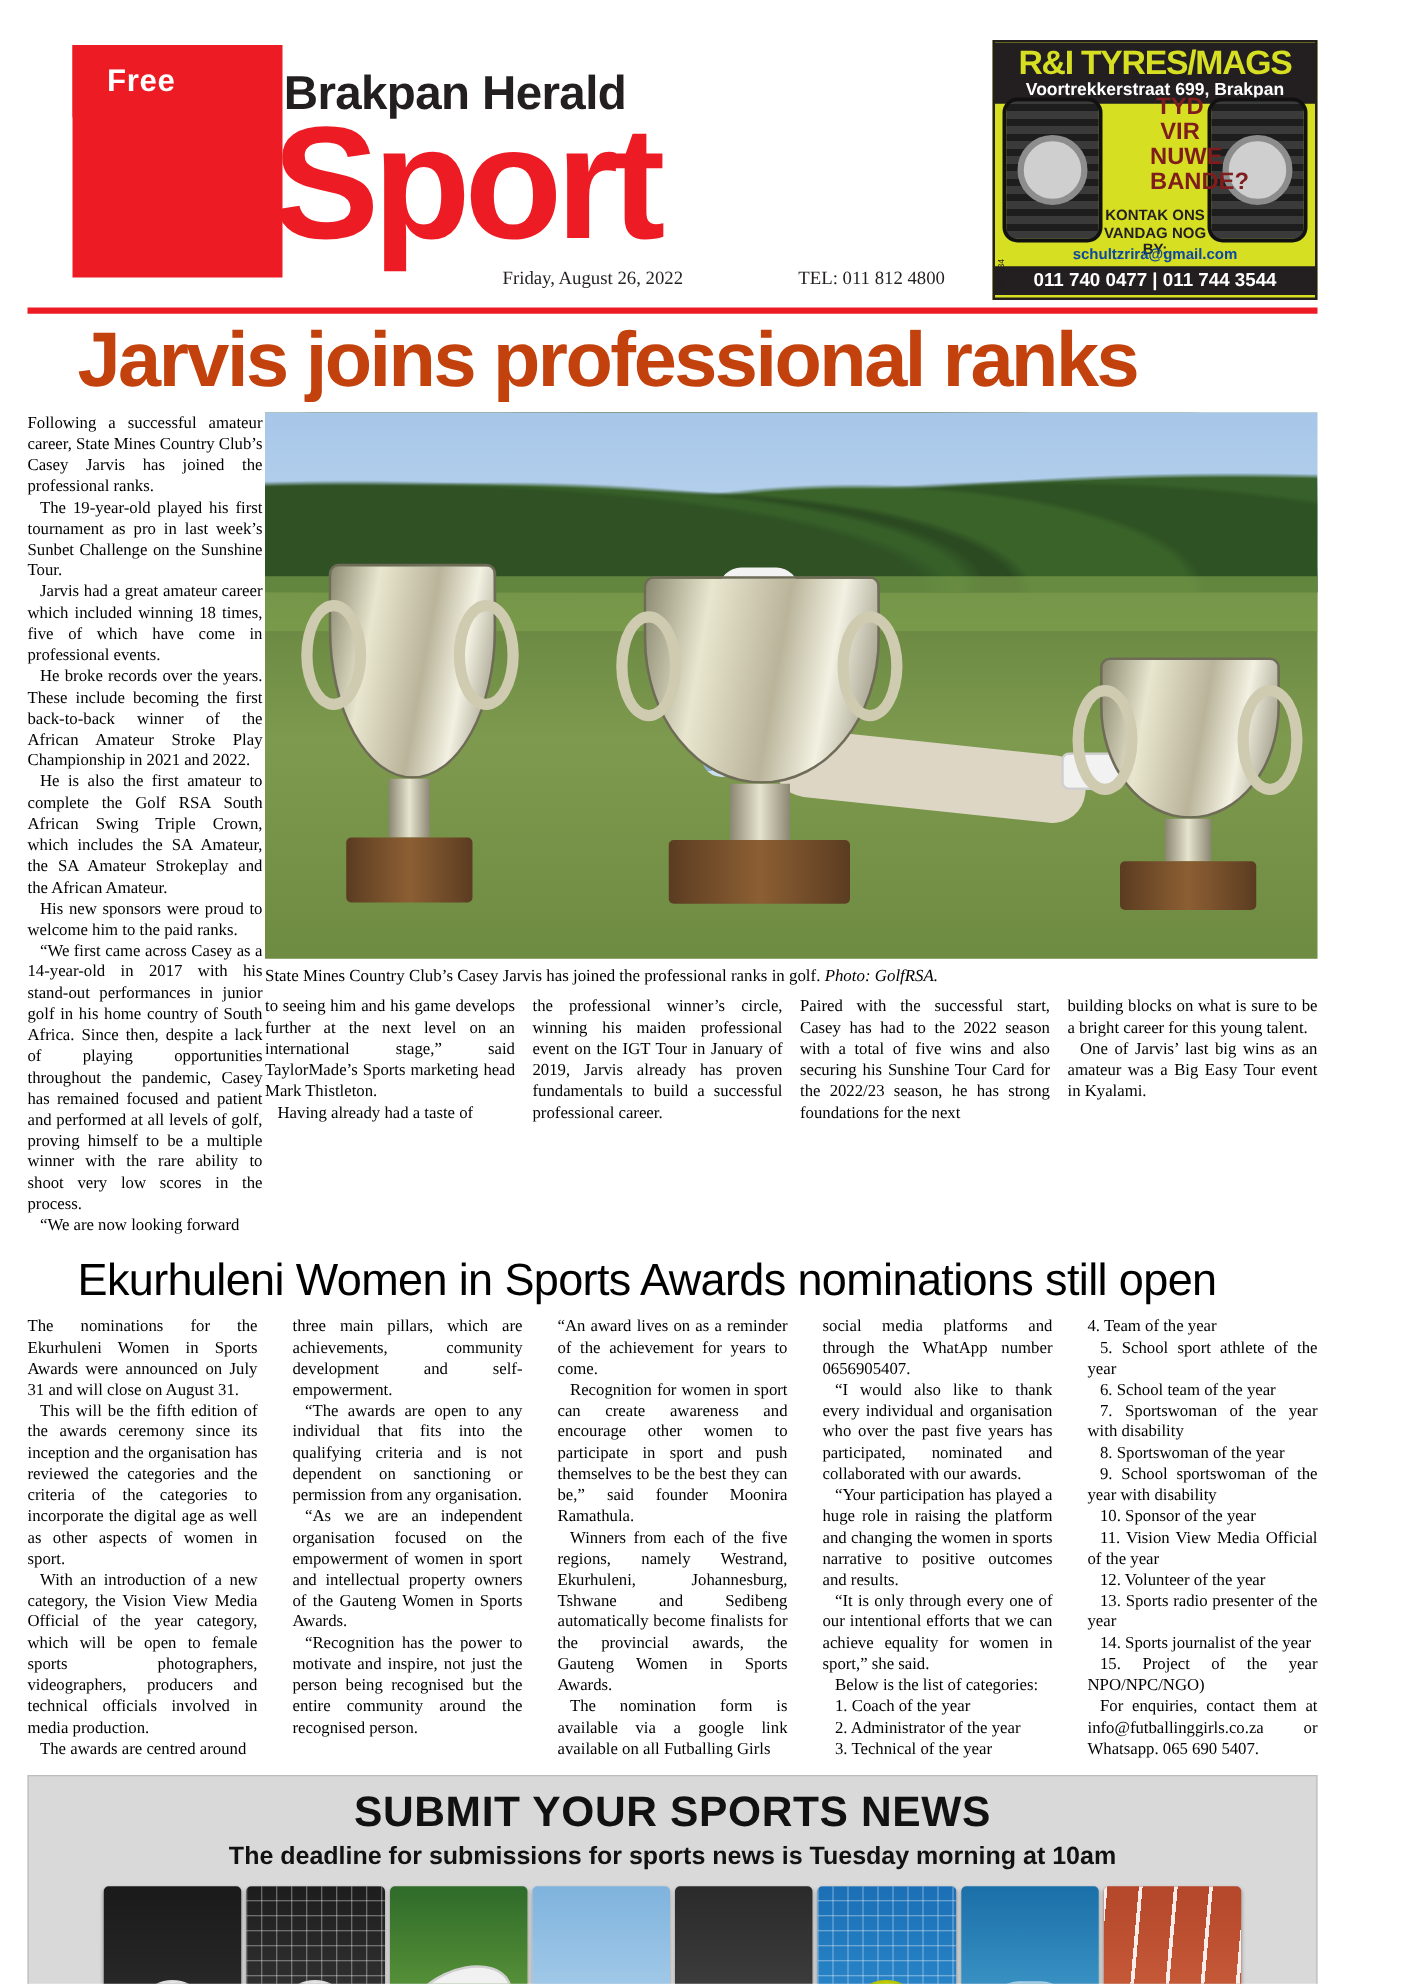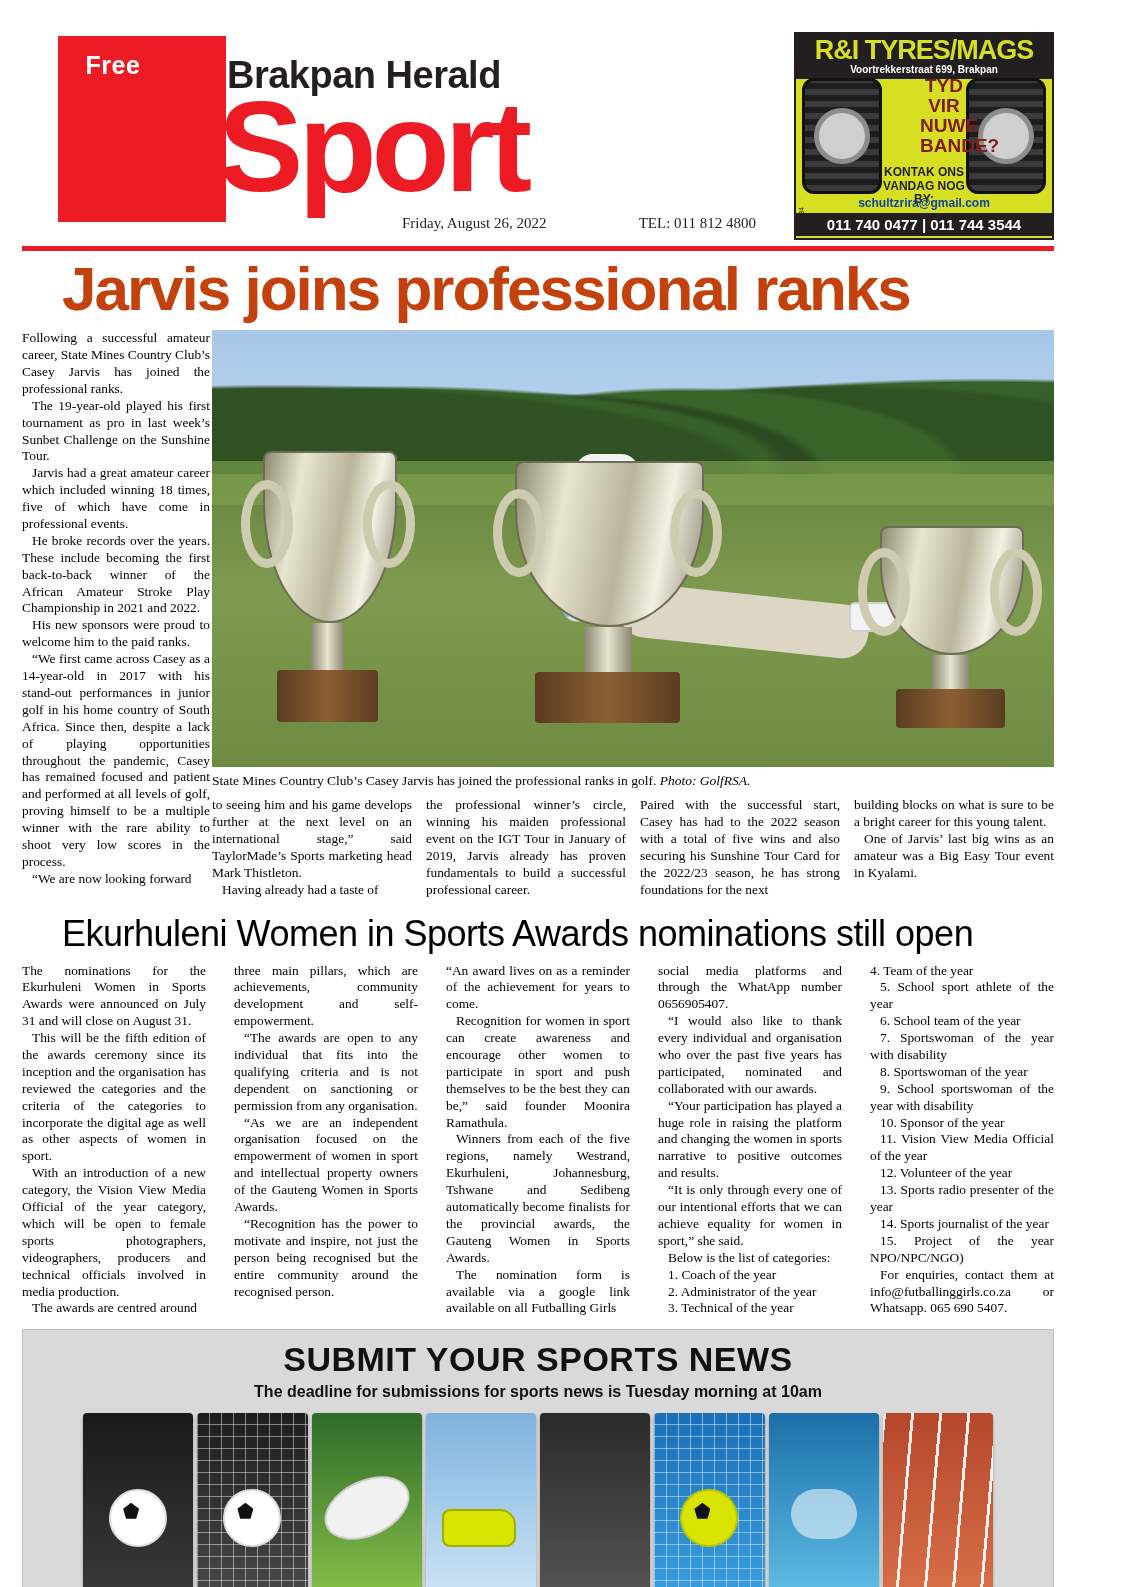--- a/index.html
+++ b/index.html
@@ -39,21 +39,21 @@
   }
   .mh-meta .tel{margin-right:18px;}
 
   
   .ad-tyres{
     width:256px;height:204px;border:2px solid #231f20;background:#d7df23;position:relative;overflow:hidden;
     font-family:"Liberation Sans",sans-serif;flex:0 0 auto;margin-top:14px;
   }
   .ad-tyres .ad-top{background:#231f20;color:#d7df23;text-align:center;padding:3px 0 2px 0;}
   .ad-tyres .ad-brand{font-weight:bold;font-size:27px;letter-spacing:-1px;line-height:1;}
-  .ad-tyres .ad-addr{font-size:10px;font-weight:bold;color:#fff;line-height:1.1;padding-bottom:2px;}
+  .ad-tyres .ad-addr{font-size:14px;font-weight:bold;color:#fff;line-height:1.1;padding-bottom:2px;}
   .tyre{
     position:absolute;width:74px;height:110px;border-radius:12px;
     background:repeating-linear-gradient(0deg,#3a3a3a 0 6px,#1d1d1d 6px 12px);
     border:3px solid #111;
   }
   .tyre .rim{position:absolute;left:50%;top:50%;transform:translate(-50%,-50%);width:46px;height:46px;border-radius:50%;background:#cfcfcf;border:5px solid #8d8d8d;}
   .tyre.left{left:6px;top:44px;}
   .tyre.right{right:6px;top:44px;}
   .ad-mid{position:absolute;left:84px;right:84px;top:42px;text-align:center;}
   .ad-mid .l1{color:#7f1d1d;font-weight:bold;font-size:19px;line-height:1.05;margin-left:40px;-webkit-text-stroke:0;}
@@ -120,21 +120,21 @@
   .headline2{
     font-family:"Liberation Sans",sans-serif;font-weight:normal;font-size:36px;letter-spacing:-.5px;
     margin:14px 0 8px 40px;color:#000;
   }
   .cols5{display:flex;gap:28px;}
   .cols5 .c{flex:1 1 0;}
 
   
   .footer-ad{margin-top:12px;background:#d9d9d9;border:1px solid #bdbdbd;padding:10px 0 0 0;position:relative;height:300px;overflow:hidden;}
   .fa-title{font-family:"Liberation Sans",sans-serif;font-weight:bold;font-size:34px;text-align:center;letter-spacing:.5px;color:#111;}
-  .fa-sub{font-family:"Liberation Sans",sans-serif;font-weight:bold;font-size:16px;text-align:center;color:#111;margin-top:4px;}
+  .fa-sub{font-family:"Liberation Sans",sans-serif;font-weight:bold;font-size:20px;text-align:center;color:#111;margin-top:4px;}
   .fa-strip{display:flex;gap:4px;margin-top:12px;padding:0 60px;height:190px;}
   .fa-tile{flex:1 1 0;border-radius:4px;position:relative;overflow:hidden;box-shadow:0 2px 3px rgba(0,0,0,.3);}
   .tile-basketball{background:linear-gradient(#1a1a1a,#3a3a3a);}
   .tile-soccer{background:linear-gradient(#1d1d1d,#4a4a4a);}
   .tile-rugby{background:linear-gradient(#2f6b2a,#8ac24a);}
   .tile-running{background:linear-gradient(#7fb3dd,#cfe6f7);}
   .tile-herald{background:linear-gradient(#2a2a2a,#555);}
   .tile-tennis{background:linear-gradient(#1b6fb5,#39a0e0);}
   .tile-swim{background:linear-gradient(#1a6fa8,#63c0e8);}
   .tile-track{background:linear-gradient(#b5472a,#d9714a);}
@@ -188,20 +188,21 @@
   <div class="rule-red"></div>
 
   <div class="headline">Jarvis joins professional ranks</div>
 
   <div class="story1">
     <div class="col-narrow body-col">
       <p class="first">Following a successful amateur career, State Mines Country Club’s Casey Jarvis has joined the professional ranks.</p>
       <p>The 19-year-old played his first tournament as pro in last week’s Sunbet Challenge on the Sunshine Tour.</p>
       <p>Jarvis had a great amateur career which included winning 18 times, five of which have come in professional events.</p>
       <p>He broke records over the years. These include becoming the first back-to-back winner of the African Amateur Stroke Play Championship in 2021 and 2022.</p>
+      <p>He is also the first amateur to complete the Golf RSA South African Swing Triple Crown, which includes the SA Amateur, the SA Amateur Strokeplay and the African Amateur.</p>
       <p>His new sponsors were proud to welcome him to the paid ranks.</p>
       <p>“We first came across Casey as a 14-year-old in 2017 with his stand-out performances in junior golf in his home country of South Africa. Since then, despite a lack of playing opportunities throughout the pandemic, Casey has remained focused and patient and performed at all levels of golf, proving himself to be a multiple winner with the rare ability to shoot very low scores in the process.</p>
       <p>“We are now looking forward</p>
     </div>
 
     <div class="photo-wrap">
       <div class="photo">
         <div class="trees"></div>
         <div class="green-band"></div>
 

